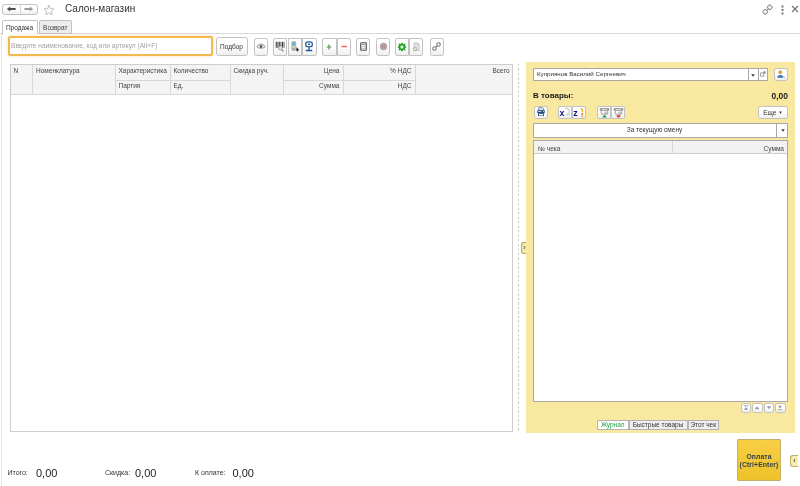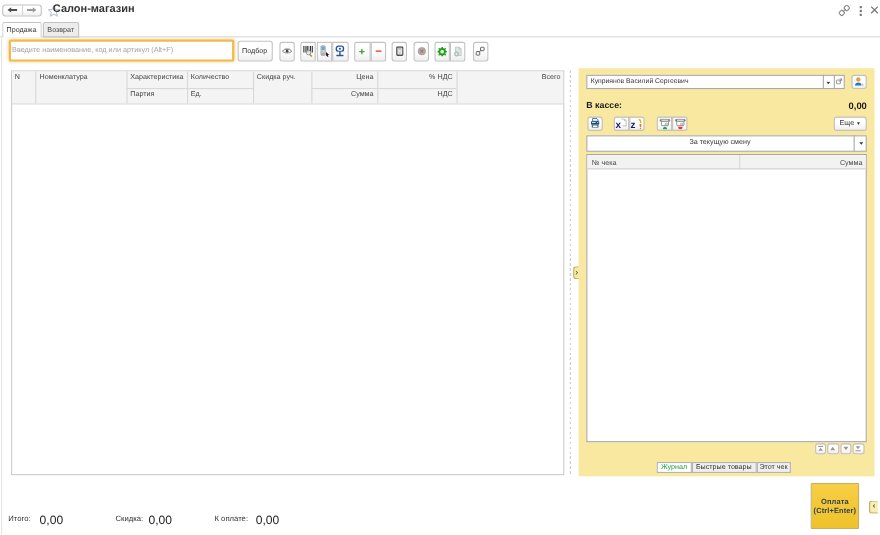--- a/index.html
+++ b/index.html
@@ -15,21 +15,21 @@
 <div class="abs" style="left:19.5px; top:4px; width:1px; height:10px; background:#d5d5d5;"></div>
 <svg class="abs" style="left:6px; top:6.2px;" width="10" height="6" viewBox="0 0 10 6">
       <path d="M4.2 0.6 L4.2 2.1 L9.6 2.1 L9.6 3.9 L4.2 3.9 L4.2 5.4 L0.8 3 Z" fill="#4e4e4e"></path>
     </svg>
 <svg class="abs" style="left:24px; top:6.2px;" width="10" height="6" viewBox="0 0 10 6">
       <path d="M5.8 0.6 L5.8 2.1 L0.4 2.1 L0.4 3.9 L5.8 3.9 L5.8 5.4 L9.2 3 Z" fill="#9a9a9a"></path>
     </svg>
 <svg class="abs" style="left:43px; top:3.5px;" width="12" height="12" viewBox="0 0 24 24">
       <path d="M12 2.5 L14.9 9.2 L22 9.8 L16.6 14.5 L18.2 21.5 L12 17.8 L5.8 21.5 L7.4 14.5 L2 9.8 L9.1 9.2 Z" fill="none" stroke="#a9b2bc" stroke-width="1.6"></path>
     </svg>
-<div class="abs" style="left:48px; top:3px; font-size:10px; font-weight:bold; color:#333;">Салон-магазин</div>
+<div class="abs" style="left:65px; top:3px; font-size:10px; font-weight:normal; color:#333;">Салон-магазин</div>
 
 <svg class="abs" style="left:762px; top:4px;" width="11" height="11" viewBox="0 0 22 22">
       <g fill="none" stroke="#8a8a8a" stroke-width="2">
         <rect x="11.5" y="2.5" width="8" height="8" rx="2" transform="rotate(45 15.5 6.5)"></rect>
         <rect x="2.5" y="11.5" width="8" height="8" rx="2" transform="rotate(45 6.5 15.5)"></rect>
         <path d="M8.5 13.5 L13.5 8.5"></path>
       </g>
     </svg>
 <svg class="abs" style="left:781px; top:4.5px;" width="3" height="10" viewBox="0 0 3 10">
       <g fill="#777">
@@ -201,21 +201,21 @@
 
 <div class="btn" style="left:773.5px; top:67.5px; width:14.5px; height:13px;" id="b-person">
       <svg width="10" height="9" viewBox="0 0 20 18">
         <circle cx="8.5" cy="4.5" r="3.4" fill="#e8a33d" stroke="#b57a20" stroke-width="0.7"></circle>
         <path d="M2.5 15.5 C2.5 11.5 5.2 9.8 8.5 9.8 C11.8 9.8 14.5 11.5 14.5 15.5 Z" fill="#2e75b6"></path>
         <path d="M15.2 11 L17.8 13.5 L16 15.8 L14.2 14.5 Z" fill="#c0c0c0"></path>
         <path d="M16.8 16.2 L18.2 16.6" stroke="#a0a0a0" stroke-width="0.9"></path>
       </svg>
     </div>
 
-<div class="abs" style="left:533px; top:91px; font-size:8px; font-weight:bold; color:#1a1a1a;">В кассе:</div>
+<div class="abs" style="left:533px; top:91px; font-size:8px; font-weight:bold; color:#1a1a1a;">В товары:</div>
 <div class="abs" style="left:688px; top:90.5px; width:100px; text-align:right; font-size:8.5px; font-weight:bold; color:#1a1a1a;">0,00</div>
 
 <div class="btn" style="left:533.5px; top:106px; width:14.5px; height:12.5px;" id="b-print">
       <svg width="10" height="10" viewBox="0 0 20 20">
         <path d="M5.5 1.5 H13 L15.5 4 V6.5 H5.5 Z" fill="#fff" stroke="#1f4e79" stroke-width="1.4"></path>
         <rect x="2.5" y="6.5" width="15" height="6" rx="0.8" fill="#1f4e79"></rect>
         <rect x="4.3" y="8" width="6.5" height="1.5" fill="#fff"></rect>
         <rect x="14" y="8" width="1.8" height="1.5" fill="#fff"></rect>
         <path d="M4 12.5 H16 V18 H4 Z" fill="#1f4e79"></path>
         <rect x="5.8" y="14" width="8.4" height="3" fill="#fff"></rect>

